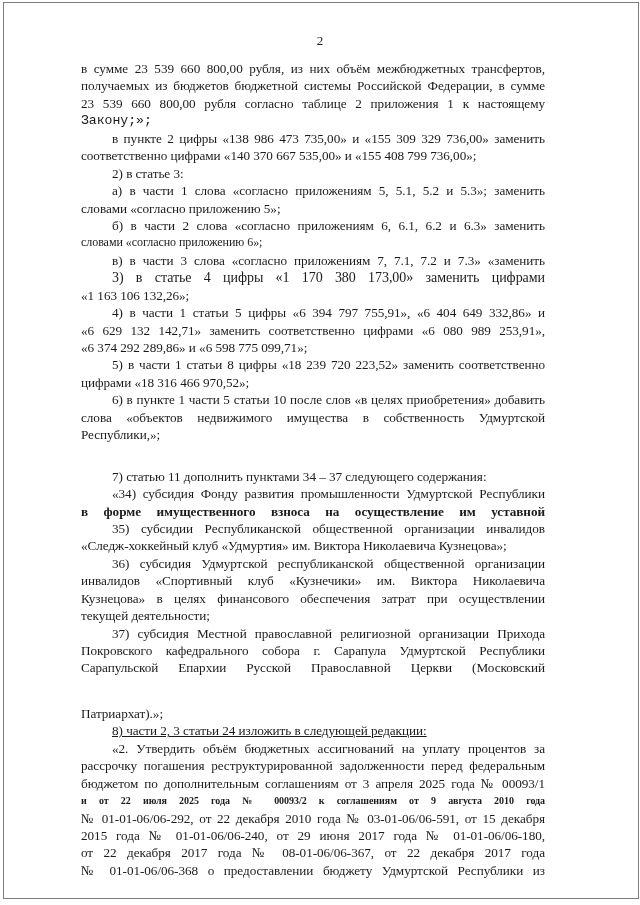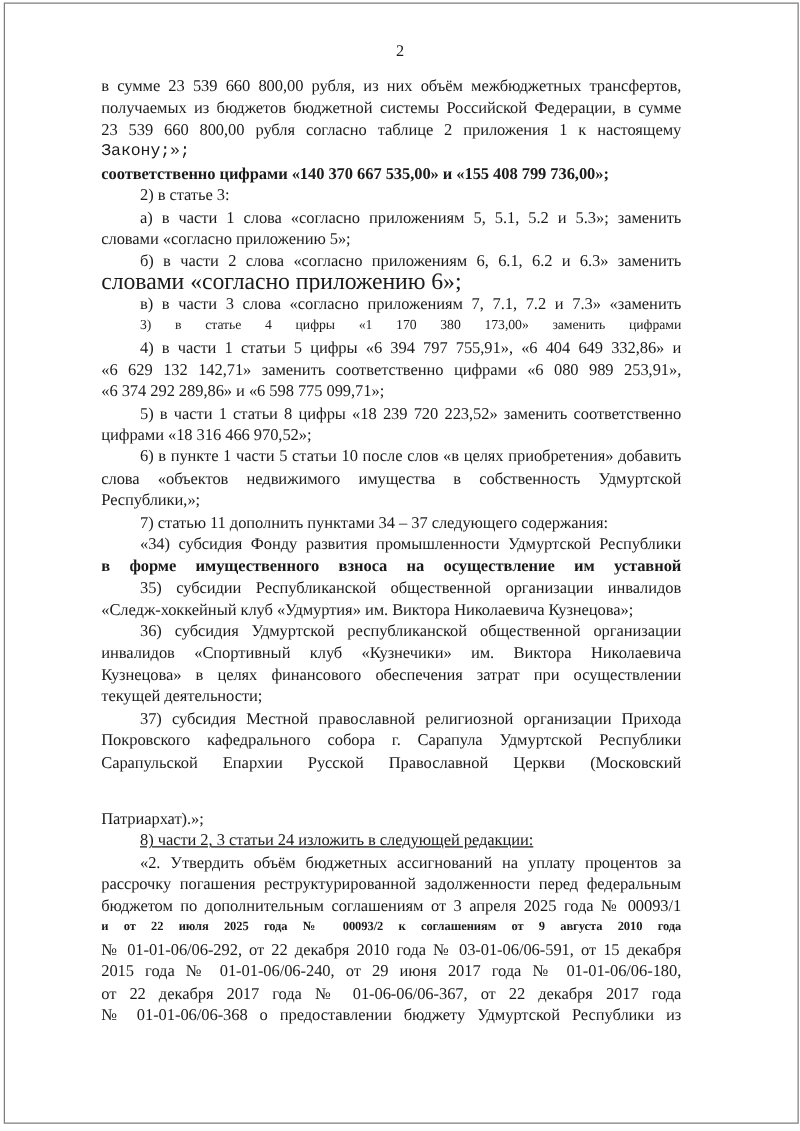--- a/index.html
+++ b/index.html
@@ -62,52 +62,54 @@
 
 <div class="page">
   <div class="page-frame"></div>
   <div class="page-number">2</div>
 
   <div class="textblock">
     <div class="ln" style="font-size: 13.2px;">в сумме 23 539 660 800,00 рубля, из них объём межбюджетных трансфертов,</div>
     <div class="ln" style="font-size: 13.2px;">получаемых из бюджетов бюджетной системы Российской Федерации, в сумме</div>
     <div class="ln" style="font-size: 13.2px;">23 539 660 800,00 рубля согласно таблице 2 приложения 1 к настоящему</div>
     <div class="ln end" style="font-size: 13.2px; font-family: Liberation Mono, monospace;">Закону;»;</div>
-    <div class="ln end" style="font-size: 13.2px; font-weight: bold;">соответственно цифрами «140 370 667 535,00» и «155 408 799 736,00»;</div>
+    <div class="ln ind" style="font-size: 13.2px;">в пункте 2 цифры «138 986 473 735,00» и «155 309 329 736,00» заменить</div>
+    <div class="ln end" style="font-size: 13.2px;">соответственно цифрами «140 370 667 535,00» и «155 408 799 736,00»;</div>
     <div class="ln ind end" style="font-size: 13.2px;">2) в статье 3:</div>
     <div class="ln ind" style="font-size: 13.2px;">а) в части 1 слова «согласно приложениям 5, 5.1, 5.2 и 5.3»; заменить</div>
     <div class="ln end" style="font-size: 13.2px;">словами «согласно приложению 5»;</div>
     <div class="ln ind" style="font-size: 13.2px;">б) в части 2 слова «согласно приложениям 6, 6.1, 6.2 и 6.3» заменить</div>
-    <div class="ln end" style="font-size: 19px;">словами «согласно приложению 6»;</div>
+    <div class="ln end" style="font-size: 12px;">словами «согласно приложению 6»;</div>
     <div class="ln ind" style="font-size: 13.2px;">в) в части 3 слова «согласно приложениям 7, 7.1, 7.2 и 7.3» «заменить</div>
-    <div class="ln ind" style="font-size: 11px;">3) в статье 4 цифры «1 170 380 173,00» заменить цифрами</div>
+    <div class="ln ind" style="font-size: 14px;">3) в статье 4 цифры «1 170 380 173,00» заменить цифрами</div>
+    <div class="ln end" style="font-size: 13.2px;">«1 163 106 132,26»;</div>
     <div class="ln ind" style="font-size: 13.2px;">4) в части 1 статьи 5 цифры «6 394 797 755,91», «6 404 649 332,86» и</div>
     <div class="ln" style="font-size: 13.2px;">«6 629 132 142,71» заменить соответственно цифрами «6 080 989 253,91»,</div>
     <div class="ln end" style="font-size: 13.2px;">«6 374 292 289,86» и «6 598 775 099,71»;</div>
     <div class="ln ind" style="font-size: 13.2px;">5) в части 1 статьи 8 цифры «18 239 720 223,52» заменить соответственно</div>
     <div class="ln end" style="font-size: 13.2px;">цифрами «18 316 466 970,52»;</div>
     <div class="ln ind" style="font-size: 13.2px;">6) в пункте 1 части 5 статьи 10 после слов «в целях приобретения» добавить</div>
     <div class="ln" style="font-size: 13.2px;">слова «объектов недвижимого имущества в собственность Удмуртской</div>
     <div class="ln end" style="font-size: 13.2px;">Республики,»;</div>
-    <div class="ln ind end" style="font-size: 13.2px;">7) статью 11 дополнить пунктами 34 – 37 следующего содержания:</div>
+    <div class="ln ind end" style="font-size: 13.2px; margin-top: 24px;">7) статью 11 дополнить пунктами 34 – 37 следующего содержания:</div>
     <div class="ln ind" style="font-size: 13.2px;">«34) субсидия Фонду развития промышленности Удмуртской Республики</div>
     <div class="ln end" style="font-size: 13.2px; font-weight: bold;">в форме имущественного взноса на осуществление им уставной деятельности;</div>
     <div class="ln ind" style="font-size: 13.2px;">35) субсидии Республиканской общественной организации инвалидов</div>
     <div class="ln end" style="font-size: 13.2px;">«Следж-хоккейный клуб «Удмуртия» им. Виктора Николаевича Кузнецова»;</div>
     <div class="ln ind" style="font-size: 13.2px;">36) субсидия Удмуртской республиканской общественной организации</div>
     <div class="ln" style="font-size: 13.2px;">инвалидов «Спортивный клуб «Кузнечики» им. Виктора Николаевича</div>
     <div class="ln" style="font-size: 13.2px;">Кузнецова» в целях финансового обеспечения затрат при осуществлении</div>
     <div class="ln end" style="font-size: 13.2px;">текущей деятельности;</div>
     <div class="ln ind" style="font-size: 13.2px;">37) субсидия Местной православной религиозной организации Прихода</div>
     <div class="ln" style="font-size: 13.2px;">Покровского кафедрального собора г. Сарапула Удмуртской Республики</div>
     <div class="ln" style="font-size: 13.2px;">Сарапульской Епархии Русской Православной Церкви (Московский</div>
     <div class="ln end" style="font-size: 13.2px; margin-top: 28px;">Патриархат).»;</div>
     <div class="ln ind end" style="font-size: 13.2px; text-decoration: underline;">8) части 2, 3 статьи 24 изложить в следующей редакции:</div>
     <div class="ln ind" style="font-size: 13.2px;">«2. Утвердить объём бюджетных ассигнований на уплату процентов за</div>
     <div class="ln" style="font-size: 13.2px;">рассрочку погашения реструктурированной задолженности перед федеральным</div>
     <div class="ln" style="font-size: 13.2px;">бюджетом по дополнительным соглашениям от 3 апреля 2025 года № 00093/1</div>
     <div class="ln" style="font-size: 10px; font-weight: bold;">и от 22 июля 2025 года № 00093/2 к соглашениям от 9 августа 2010 года</div>
     <div class="ln" style="font-size: 13.2px;">№ 01-01-06/06-292, от 22 декабря 2010 года № 03-01-06/06-591, от 15 декабря</div>
     <div class="ln" style="font-size: 13.2px;">2015 года № 01-01-06/06-240, от 29 июня 2017 года № 01-01-06/06-180,</div>
-    <div class="ln" style="font-size: 13.2px;">от 22 декабря 2017 года № 01-06-06/06-367, от 22 декабря 2017 года</div>
+    <div class="ln" style="font-size: 13.2px;">от 22 декабря 2017 года № 08-01-06/06-367, от 22 декабря 2017 года</div>
     <div class="ln" style="font-size: 13.2px;">№ 01-01-06/06-368 о предоставлении бюджету Удмуртской Республики из</div>
   </div>
 </div>
 
 </body></html>

